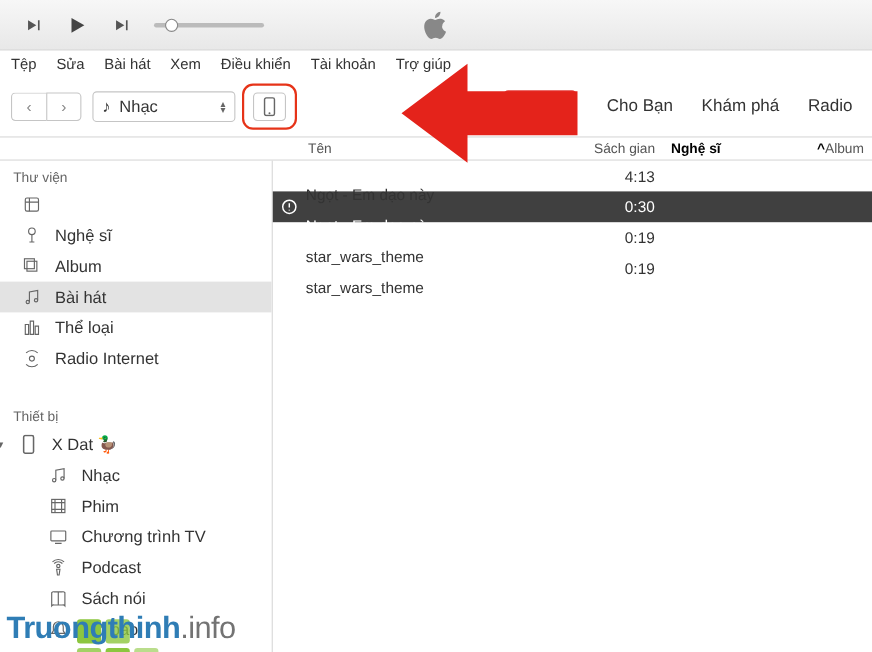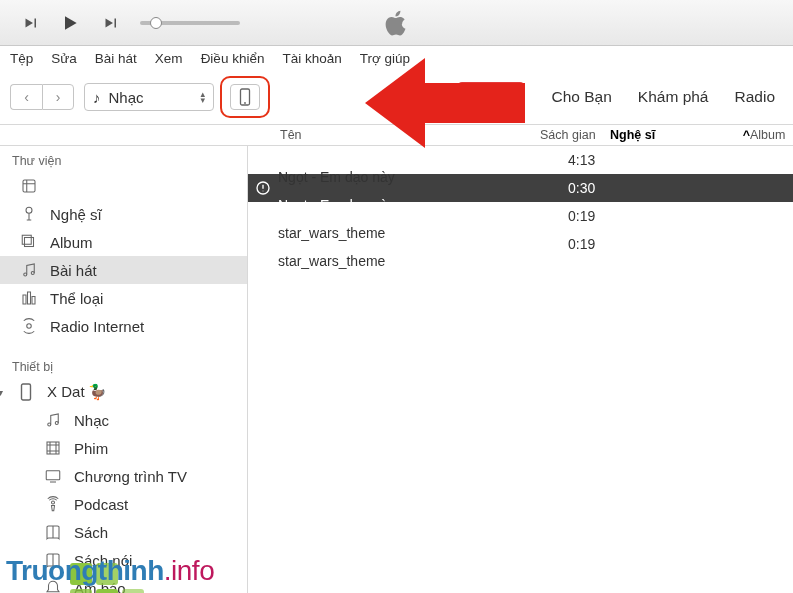--- a/index.html
+++ b/index.html
@@ -50,21 +50,21 @@
 .tracklist { flex:1; }
 .track { display:flex; align-items:center; height:28px; font-size:14px; color:#333;}
 .track .t-pre { width:30px; display:flex; justify-content:center;}
 .track .t-name { flex:0 0 290px; padding-left:0; white-space:nowrap; overflow:hidden; text-overflow:ellipsis;margin-top:34px;}
 .track .t-time { flex:0 0 70px; }
 .track .t-rest { flex:1; }
 .track.selected { background:#404040; color:#fff; }
 .track.selected .t-pre svg { stroke:#fff; }
 
 .watermark { position:absolute; left:6px; bottom:6px; font-size:28px; font-weight:700; color:#2f7db5; z-index:3; pointer-events:none; letter-spacing:-0.5px;}
-.watermark .info { color:#be185d; font-weight:500;}
+.watermark .info { color:#737373; font-weight:500;}
 .wm-squares { position:absolute; left:70px; bottom:30px; z-index:2; pointer-events:none;}
 .wm-squares div{ position:absolute; background:#8cc63f; border-radius:3px;}
 </style>
 </head>
 <body>
 
 <div class="toolbar">
   <div class="tb-btn">
       <svg viewBox="0 0 24 24" width="18" height="18" fill="#555">
         <path d="M6 6v12l-2 0V6h2zm12 0v12L8 12l10-6z" transform="scale(-1,1) translate(-24,0)"></path>
@@ -195,21 +195,21 @@
     <div class="side-item">
       <span class="ic">
           <svg viewBox="0 0 24 24">
             <circle cx="12" cy="12" r="3"></circle>
             <path d="M5 5a10 10 0 0 1 14 0M5 19a10 10 0 0 0 14 0"></path>
           </svg>
         </span>
       <span>Radio Internet</span>
     </div>
 
-    <div class="side-head" style="margin-top:14px;">Thiết bị</div>
+    <div class="side-head" style="margin-top:26px;">Thiết bị</div>
     <div class="side-item" style="padding-left:8px;">
       <span class="tri">▾</span>
       <span class="ic">
           <svg viewBox="0 0 12 18">
             <rect x="1.5" y="1" width="9" height="16" rx="1.5"></rect>
           </svg>
         </span>
       <span>X Dat 🦆</span>
     </div>
     <div class="side-item sub">
@@ -241,28 +241,20 @@
       <span>Chương trình TV</span>
     </div>
     <div class="side-item sub">
       <span class="ic">
           <svg viewBox="0 0 24 24">
             <circle cx="12" cy="10" r="2"></circle>
             <path d="M7 7a7 7 0 0 1 10 0M5 5a10 10 0 0 1 14 0M10 14h4l-1 7h-2z"></path>
           </svg>
         </span>
       <span>Podcast</span>
-    </div>
-    <div class="side-item sub">
-      <span class="ic">
-          <svg viewBox="0 0 24 24">
-            <path d="M4 5a3 3 0 0 1 3-1h5v16H7a3 3 0 0 0-3 1zM20 5a3 3 0 0 0-3-1h-5v16h5a3 3 0 0 1 3 1z"></path>
-          </svg>
-        </span>
-      <span>Sách</span>
     </div>
     <div class="side-item sub">
       <span class="ic">
           <svg viewBox="0 0 24 24">
             <path d="M4 5a3 3 0 0 1 3-1h5v16H7a3 3 0 0 0-3 1zM20 5a3 3 0 0 0-3-1h-5v16h5a3 3 0 0 1 3 1z"></path>
           </svg>
         </span>
       <span>Sách nói</span>
     </div>
     <div class="side-item sub">

